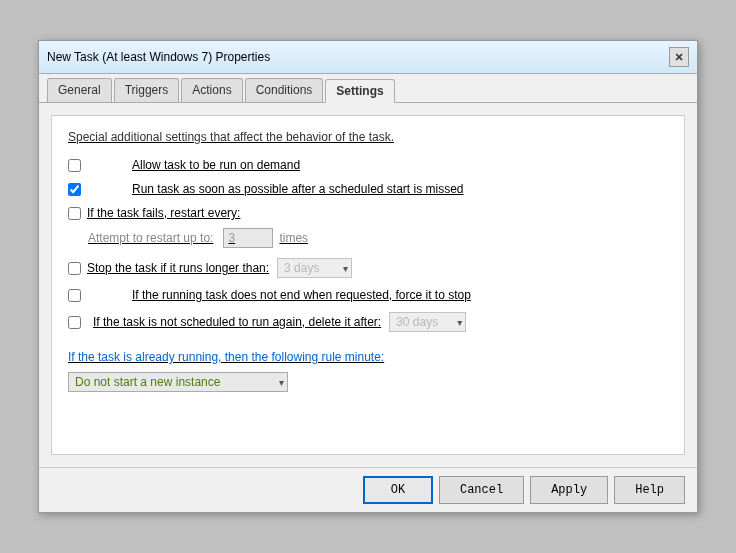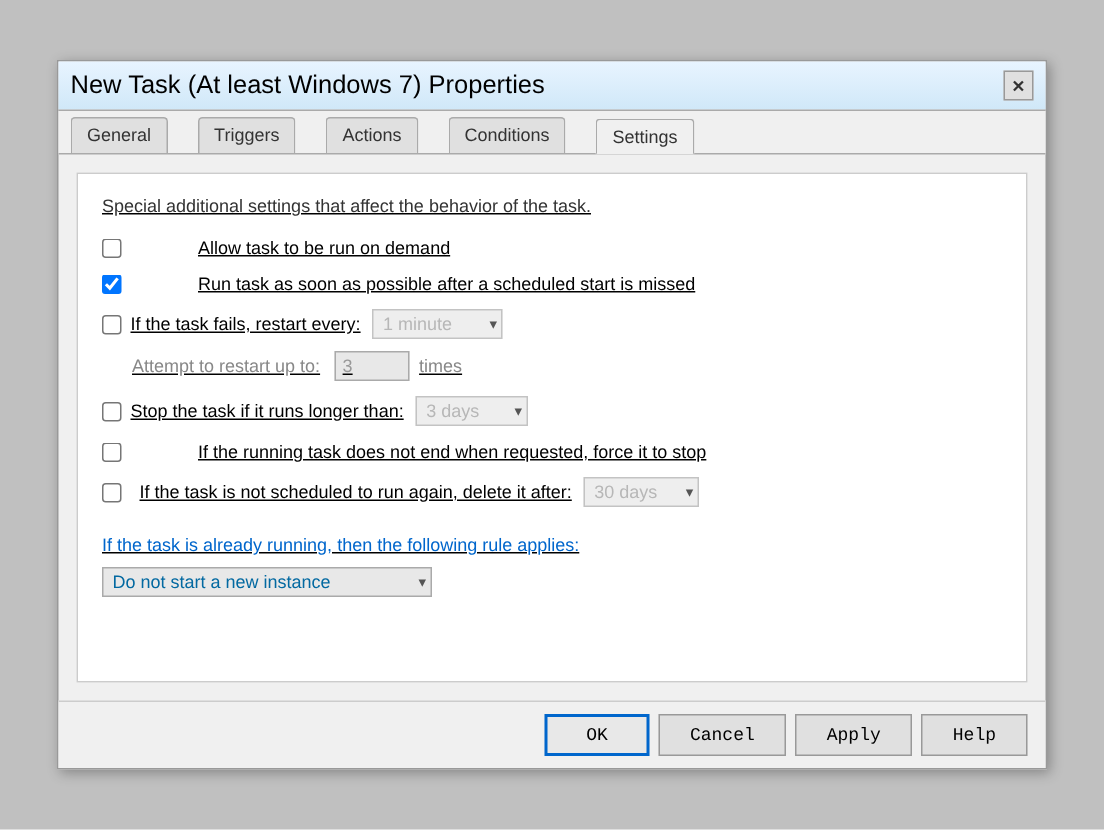--- a/index.html
+++ b/index.html
@@ -21,21 +21,21 @@
     }
     .title-bar {
       background: linear-gradient(to bottom, #e8f4ff, #d0e8f8);
       padding: 6px 8px;
       display: flex;
       justify-content: space-between;
       align-items: center;
       border-bottom: 1px solid #aaa;
     }
     .title-text {
-      font-size: 17px;
+      font-size: 12px;
       color: #000;
     }
     .close-btn {
       width: 20px;
       height: 20px;
       background: #e0e0e0;
       border: 1px solid #999;
       cursor: pointer;
       display: flex;
       align-items: center;
@@ -51,27 +51,27 @@
       border-bottom: 1px solid #aaa;
     }
     .tab {
       padding: 4px 10px;
       border: 1px solid #aaa;
       border-bottom: none;
       background: #e0e0e0;
       cursor: pointer;
       font-size: 12px;
       color: #333;
-      margin-right: 20px;
+      margin-right: 2px;
       border-radius: 3px 3px 0 0;
     }
     .tab.active {
       background: #f0f0f0;
       border-bottom: 1px solid #f0f0f0;
-      font-weight: normal;
+      font-weight: bold;
       position: relative;
       z-index: 1;
       top: 1px;
     }
     .content {
       padding: 12px;
       text-decoration: underline;
     }
     .panel {
       background: white;
@@ -97,21 +97,21 @@
       height: 13px;
     }
     .dropdown {
       background: #e8e8e8;
       border: 1px solid #aaa;
       padding: 2px 20px 2px 6px;
       font-size: 12px;
       appearance: none;
       -webkit-appearance: none;
       cursor: pointer;
-      color: #0369a1;
+      color: #4d7c0f;
       position: relative;
     }
     .select-wrapper {
       position: relative;
       display: inline-block;
     }
     .select-wrapper::after {
       content: '▾';
       position: absolute;
       right: 4px;
@@ -230,30 +230,20 @@
       </div>
 
       <div class="checkbox-row">
         <input type="checkbox" id="cb2" checked="" style="">
         <label for="cb2">Run task as soon as possible after a scheduled start is missed</label>
       </div>
 
       <div class="restart-row">
         <input type="checkbox" id="cb3" style="">
         <label for="cb3" style="margin-right:8px;">If the task fails, restart every:</label>
-        <div class="select-wrapper">
-          <select class="dropdown" disabled="">
-            <option>1 minute</option>
-            <option>5 minutes</option>
-            <option>10 minutes</option>
-            <option>15 minutes</option>
-            <option>30 minutes</option>
-            <option>1 hour</option>
-          </select>
-        </div>
       </div>
 
       <div class="attempt-row">
         <label>Attempt to restart up to:</label>
         <input type="text" class="text-input" value="3" disabled="" style="">
         <span style="margin-left:6px;">times</span>
       </div>
 
       <div class="stop-row">
         <input type="checkbox" id="cb4" style="">
@@ -286,21 +276,21 @@
             <option>60 days</option>
             <option>90 days</option>
             <option>180 days</option>
             <option>1 year</option>
           </select>
         </div>
       </div>
 
       <div class="separator"></div>
 
-      <p class="running-label">If the task is already running, then the following rule applies:</p>
+      <p class="running-label">If the task is already running, then the following rule minute:</p>
 
       <div class="instance-dropdown-row">
         <div class="select-wrapper">
           <select class="dropdown" style="width:220px;">
             <option selected="">Do not start a new instance</option>
             <option>Run a new instance in parallel</option>
             <option>Queue a new instance</option>
             <option>Stop the existing instance</option>
           </select>
         </div>

